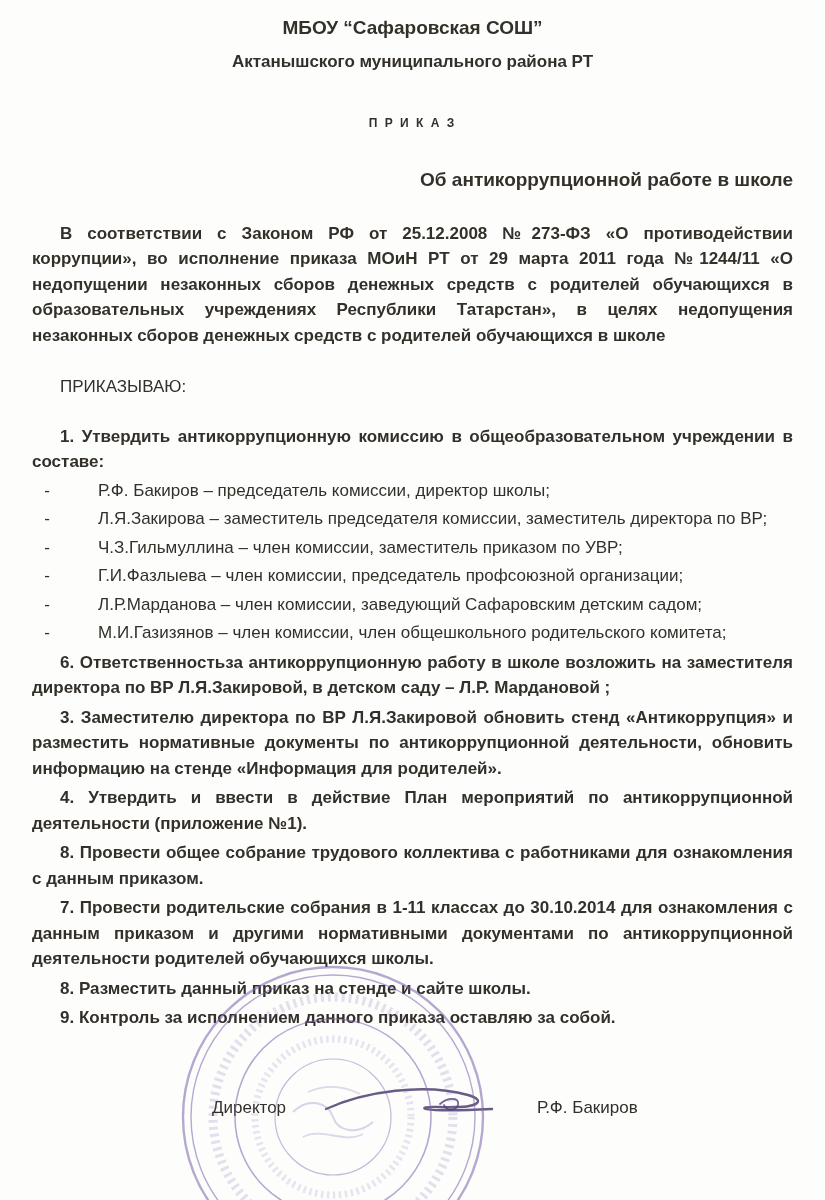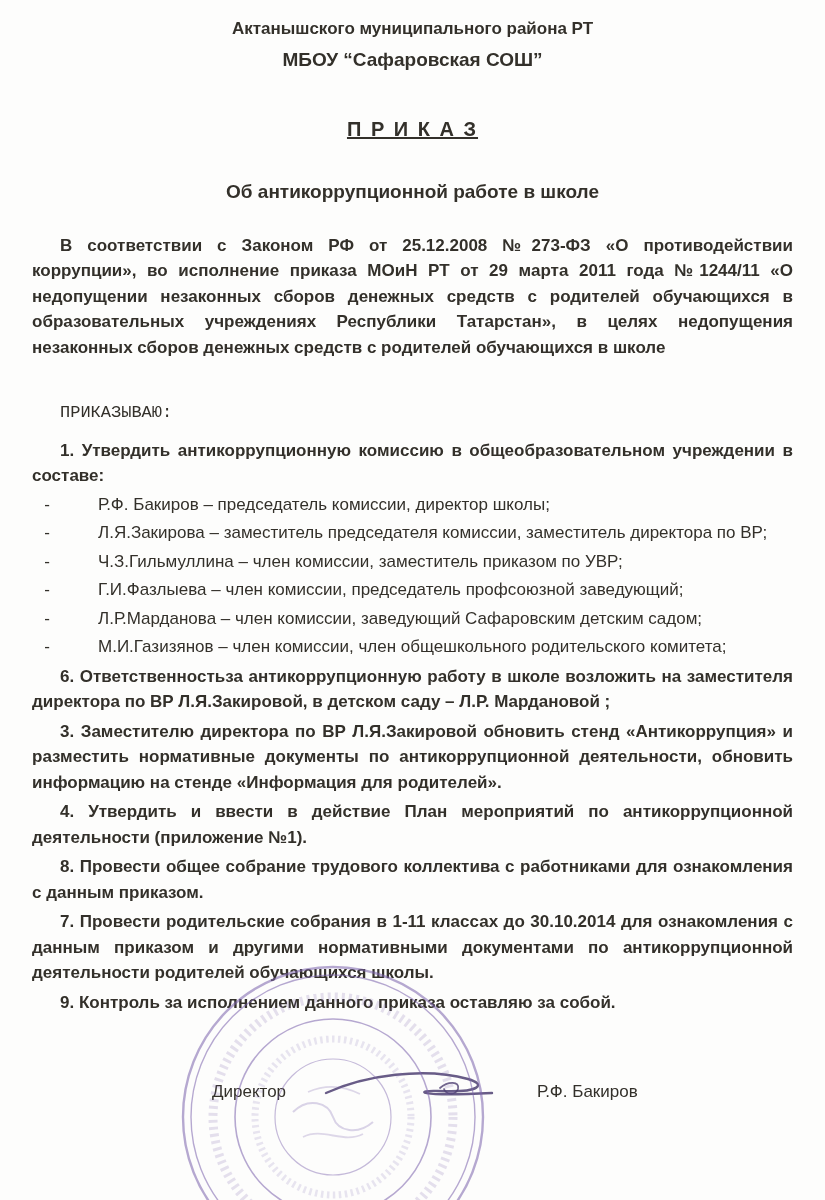--- a/index.html
+++ b/index.html
@@ -12,28 +12,28 @@
     box-sizing:border-box;
     padding:10px 32px 0 32px;
     font-family:"Liberation Sans", sans-serif;
     color:#33302a;
     font-size:17px;
     line-height:1.5;
   }
   .center{text-align:center;}
   .org-line1{font-size:19px;font-weight:bold;margin-top:4px;}
   .org-line2{font-size:17px;font-weight:bold;margin-top:6px;}
-  .doc-type{font-size:20px;font-weight:bold;letter-spacing:2px;margin-top:40px;text-decoration:underline;}
+  .doc-type{font-size:12px;font-weight:bold;letter-spacing:2px;margin-top:40px;}
   .num-date{display:flex;justify-content:space-between;margin-top:38px;font-size:17px;}
-  .doc-title{font-size:19px;font-weight:bold;margin-top:34px;}
+  .doc-title{font-size:19px;font-weight:bold;margin-top:34px;text-align:right;}
   .para{text-align:justify;text-indent:28px;margin:0;font-weight:bold;}
   .intro{margin-top:26px;}
-  .resolution{margin-top:40px;text-indent:28px;font-family:Liberation Mono, monospace;}
+  .resolution{margin-top:26px;text-indent:28px;}
   .item{margin-top:4px;}
-  .item-first{margin-top:12px;}
+  .item-first{margin-top:24px;}
   .members{margin-top:2px;}
   .member{display:flex;margin-top:3px;}
   .member .marker{width:30px;flex:0 0 30px;text-align:center;}
   .member .mtext{flex:1;margin-left:36px;}
   .sign-row{position:relative;margin-top:58px;height:40px;}
   .sign-role{position:absolute;left:180px;top:6px;}
   .sign-name{position:absolute;left:505px;top:6px;}
   .sign-scribble{position:absolute;left:288px;top:-12px;}
   .stamp{
     position:absolute;
@@ -41,22 +41,22 @@
     width:330px;height:330px;
     pointer-events:none;
     opacity:0.55;
   }
 </style>
 </head>
 <body>
 
 <div class="page">
 
+  <div class="center org-line1">МБОУ “Сафаровская СОШ”</div>
   <div class="center org-line2">Актанышского муниципального района РТ</div>
-  <div class="center org-line1">МБОУ “Сафаровская СОШ”</div>
 
   <div class="center doc-type">П Р И К А З</div>
 
 
   <div class="center doc-title">Об антикоррупционной работе в школе</div>
 
   <p class="para intro">В соответствии с Законом РФ от 25.12.2008 №273-ФЗ «О противодействии коррупции», во исполнение приказа МОиН РТ от 29 марта 2011 года №1244/11 «О недопущении незаконных сборов денежных средств с родителей обучающихся в образовательных учреждениях Республики Татарстан», в целях недопущения незаконных сборов денежных средств с родителей обучающихся в школе</p>
 
   <div class="resolution">ПРИКАЗЫВАЮ:</div>
 
@@ -70,37 +70,38 @@
     <div class="member">
       <span class="marker">-</span>
       <span class="mtext">Л.Я.Закирова – заместитель председателя комиссии, заместитель директора по ВР;</span>
     </div>
     <div class="member">
       <span class="marker">-</span>
       <span class="mtext">Ч.З.Гильмуллина – член комиссии, заместитель приказом по УВР;</span>
     </div>
     <div class="member">
       <span class="marker">-</span>
-      <span class="mtext">Г.И.Фазлыева – член комиссии, председатель профсоюзной заведующий;</span>
+      <span class="mtext">Г.И.Фазлыева – член комиссии, председатель профсоюзной организации;</span>
     </div>
     <div class="member">
       <span class="marker">-</span>
       <span class="mtext">Л.Р.Марданова – член комиссии, заведующий Сафаровским детским садом;</span>
     </div>
     <div class="member">
       <span class="marker">-</span>
       <span class="mtext">М.И.Газизянов – член комиссии, член общешкольного родительского комитета;</span>
     </div>
   </div>
 
   <p class="para item">6. Ответственностьза антикоррупционную работу в школе возложить на заместителя директора по ВР Л.Я.Закировой, в детском саду – Л.Р. Мардановой ;</p>
   <p class="para item">3. Заместителю директора по  ВР Л.Я.Закировой обновить стенд «Антикоррупция» и разместить нормативные документы по антикоррупционной деятельности, обновить информацию на стенде «Информация для родителей».</p>
   <p class="para item">4. Утвердить и ввести в действие План мероприятий по антикоррупционной деятельности (приложение №1).</p>
   <p class="para item">8. Провести общее собрание трудового коллектива с работниками для ознакомления с данным приказом.</p>
   <p class="para item">7. Провести родительские собрания в 1-11 классах до 30.10.2014 для ознакомления с данным приказом и другими нормативными документами по антикоррупционной деятельности родителей обучающихся школы.</p>
+  <p class="para item">8. Разместить данный приказ на стенде и сайте школы.</p>
   <p class="para item">9. Контроль за исполнением данного приказа оставляю за собой.</p>
 
   <div class="sign-row">
     <span class="sign-role">Директор</span>
     <svg class="sign-scribble" width="190" height="50" viewBox="0 0 190 50">
       <path d="M6 32 C 45 14, 105 6, 148 18 C 166 23, 162 32, 118 30 C 96 29, 92 36, 172 32" fill="none" stroke="#4d3f72" stroke-width="2.4" stroke-linecap="round" opacity="0.85"></path>
       <path d="M120 27 C 128 20, 140 20, 138 28 C 136 34, 126 34, 124 28" fill="none" stroke="#4d3f72" stroke-width="1.8" stroke-linecap="round" opacity="0.8"></path>
     </svg>
     <span class="sign-name">Р.Ф. Бакиров</span>
   </div>

